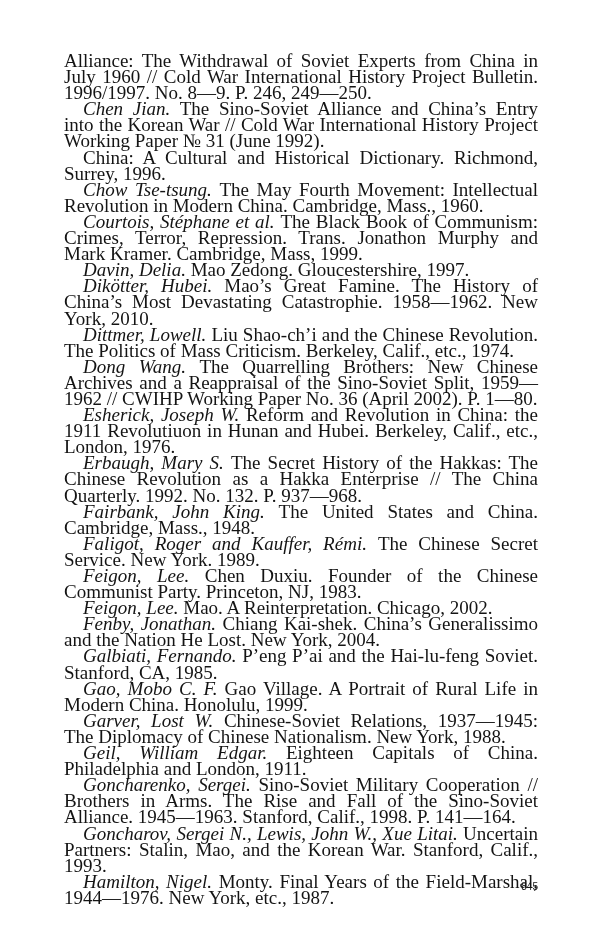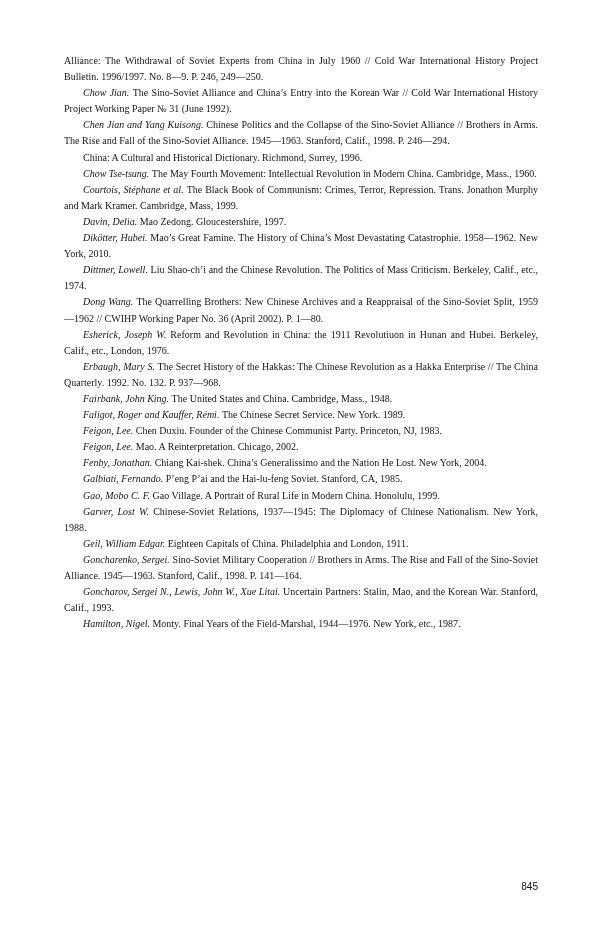--- a/index.html
+++ b/index.html
@@ -14,21 +14,21 @@
     background: #ffffff;
     overflow: hidden;
     font-family: "Liberation Serif", "DejaVu Serif", serif;
   }
   .text-block {
     position: absolute;
     left: 64px;
     top: 53px;
     width: 474px;
     color: #141414;
-    font-size: 10px;
+    font-size: 19px;
     line-height: 16.1px;
     text-align: justify;
   }
   .entry {
     margin: 0;
     padding: 0;
     text-indent: 19px;
   }
   .entry.continuation {
     text-indent: 0;
@@ -45,22 +45,21 @@
     font-size: 10px;
     line-height: 16px;
   }
 </style>
 </head>
 <body>
 
 <div class="page">
   <div class="text-block">
       <p class="entry continuation"><span class="author"></span><span>Alliance: The Withdrawal of Soviet Experts from China in July 1960 // Cold War International History Project Bulletin. 1996/1997. No. 8—9. P. 246, 249—250.</span></p>
-      <p class="entry"><span class="author">Chow Jian. </span><span>The Sino-Soviet Alliance and China’s Entry into the Korean War // Cold War International History Project Working Paper № 31 (June 1992).</span></p>
-      <p class="entry"><span class="author">Chen Jian and Yang Kuisong. </span><span>Chinese Politics and the Collapse of the Sino-Soviet Alliance // Brothers in Arms. The Rise and Fall of the Sino-Soviet Alliance. 1945—1963. Stanford, Calif., 1998. P. 246—294.</span></p>
+      <p class="entry"><span class="author">Chen Jian. </span><span>The Sino-Soviet Alliance and China’s Entry into the Korean War // Cold War International History Project Working Paper № 31 (June 1992).</span></p>
       <p class="entry"><span class="author"></span><span>China: A Cultural and Historical Dictionary. Richmond, Surrey, 1996.</span></p>
       <p class="entry"><span class="author">Chow Tse-tsung. </span><span>The May Fourth Movement: Intellectual Revolution in Modern China. Cambridge, Mass., 1960.</span></p>
       <p class="entry"><span class="author">Courtois, Stéphane et al. </span><span>The Black Book of Communism: Crimes, Terror, Repression. Trans. Jonathon Murphy and Mark Kramer. Cambridge, Mass, 1999.</span></p>
       <p class="entry"><span class="author">Davin, Delia. </span><span>Mao Zedong. Gloucestershire, 1997.</span></p>
       <p class="entry"><span class="author">Dikötter, Hubei. </span><span>Mao’s Great Famine. The History of China’s Most Devastating Catastrophie. 1958—1962. New York, 2010.</span></p>
       <p class="entry"><span class="author">Dittmer, Lowell. </span><span>Liu Shao-ch’i and the Chinese Revolution. The Politics of Mass Criticism. Berkeley, Calif., etc., 1974.</span></p>
       <p class="entry"><span class="author">Dong Wang. </span><span>The Quarrelling Brothers: New Chinese Archives and a Reappraisal of the Sino-Soviet Split, 1959—1962 // CWIHP Working Paper No. 36 (April 2002). P. 1—80.</span></p>
       <p class="entry"><span class="author">Esherick, Joseph W. </span><span>Reform and Revolution in China: the 1911 Revolutiuon in Hunan and Hubei. Berkeley, Calif., etc., London, 1976.</span></p>
       <p class="entry"><span class="author">Erbaugh, Mary S. </span><span>The Secret History of the Hakkas: The Chinese Revolution as a Hakka Enterprise // The China Quarterly. 1992. No. 132. P. 937—968.</span></p>
       <p class="entry"><span class="author">Fairbank, John King. </span><span>The United States and China. Cambridge, Mass., 1948.</span></p>

